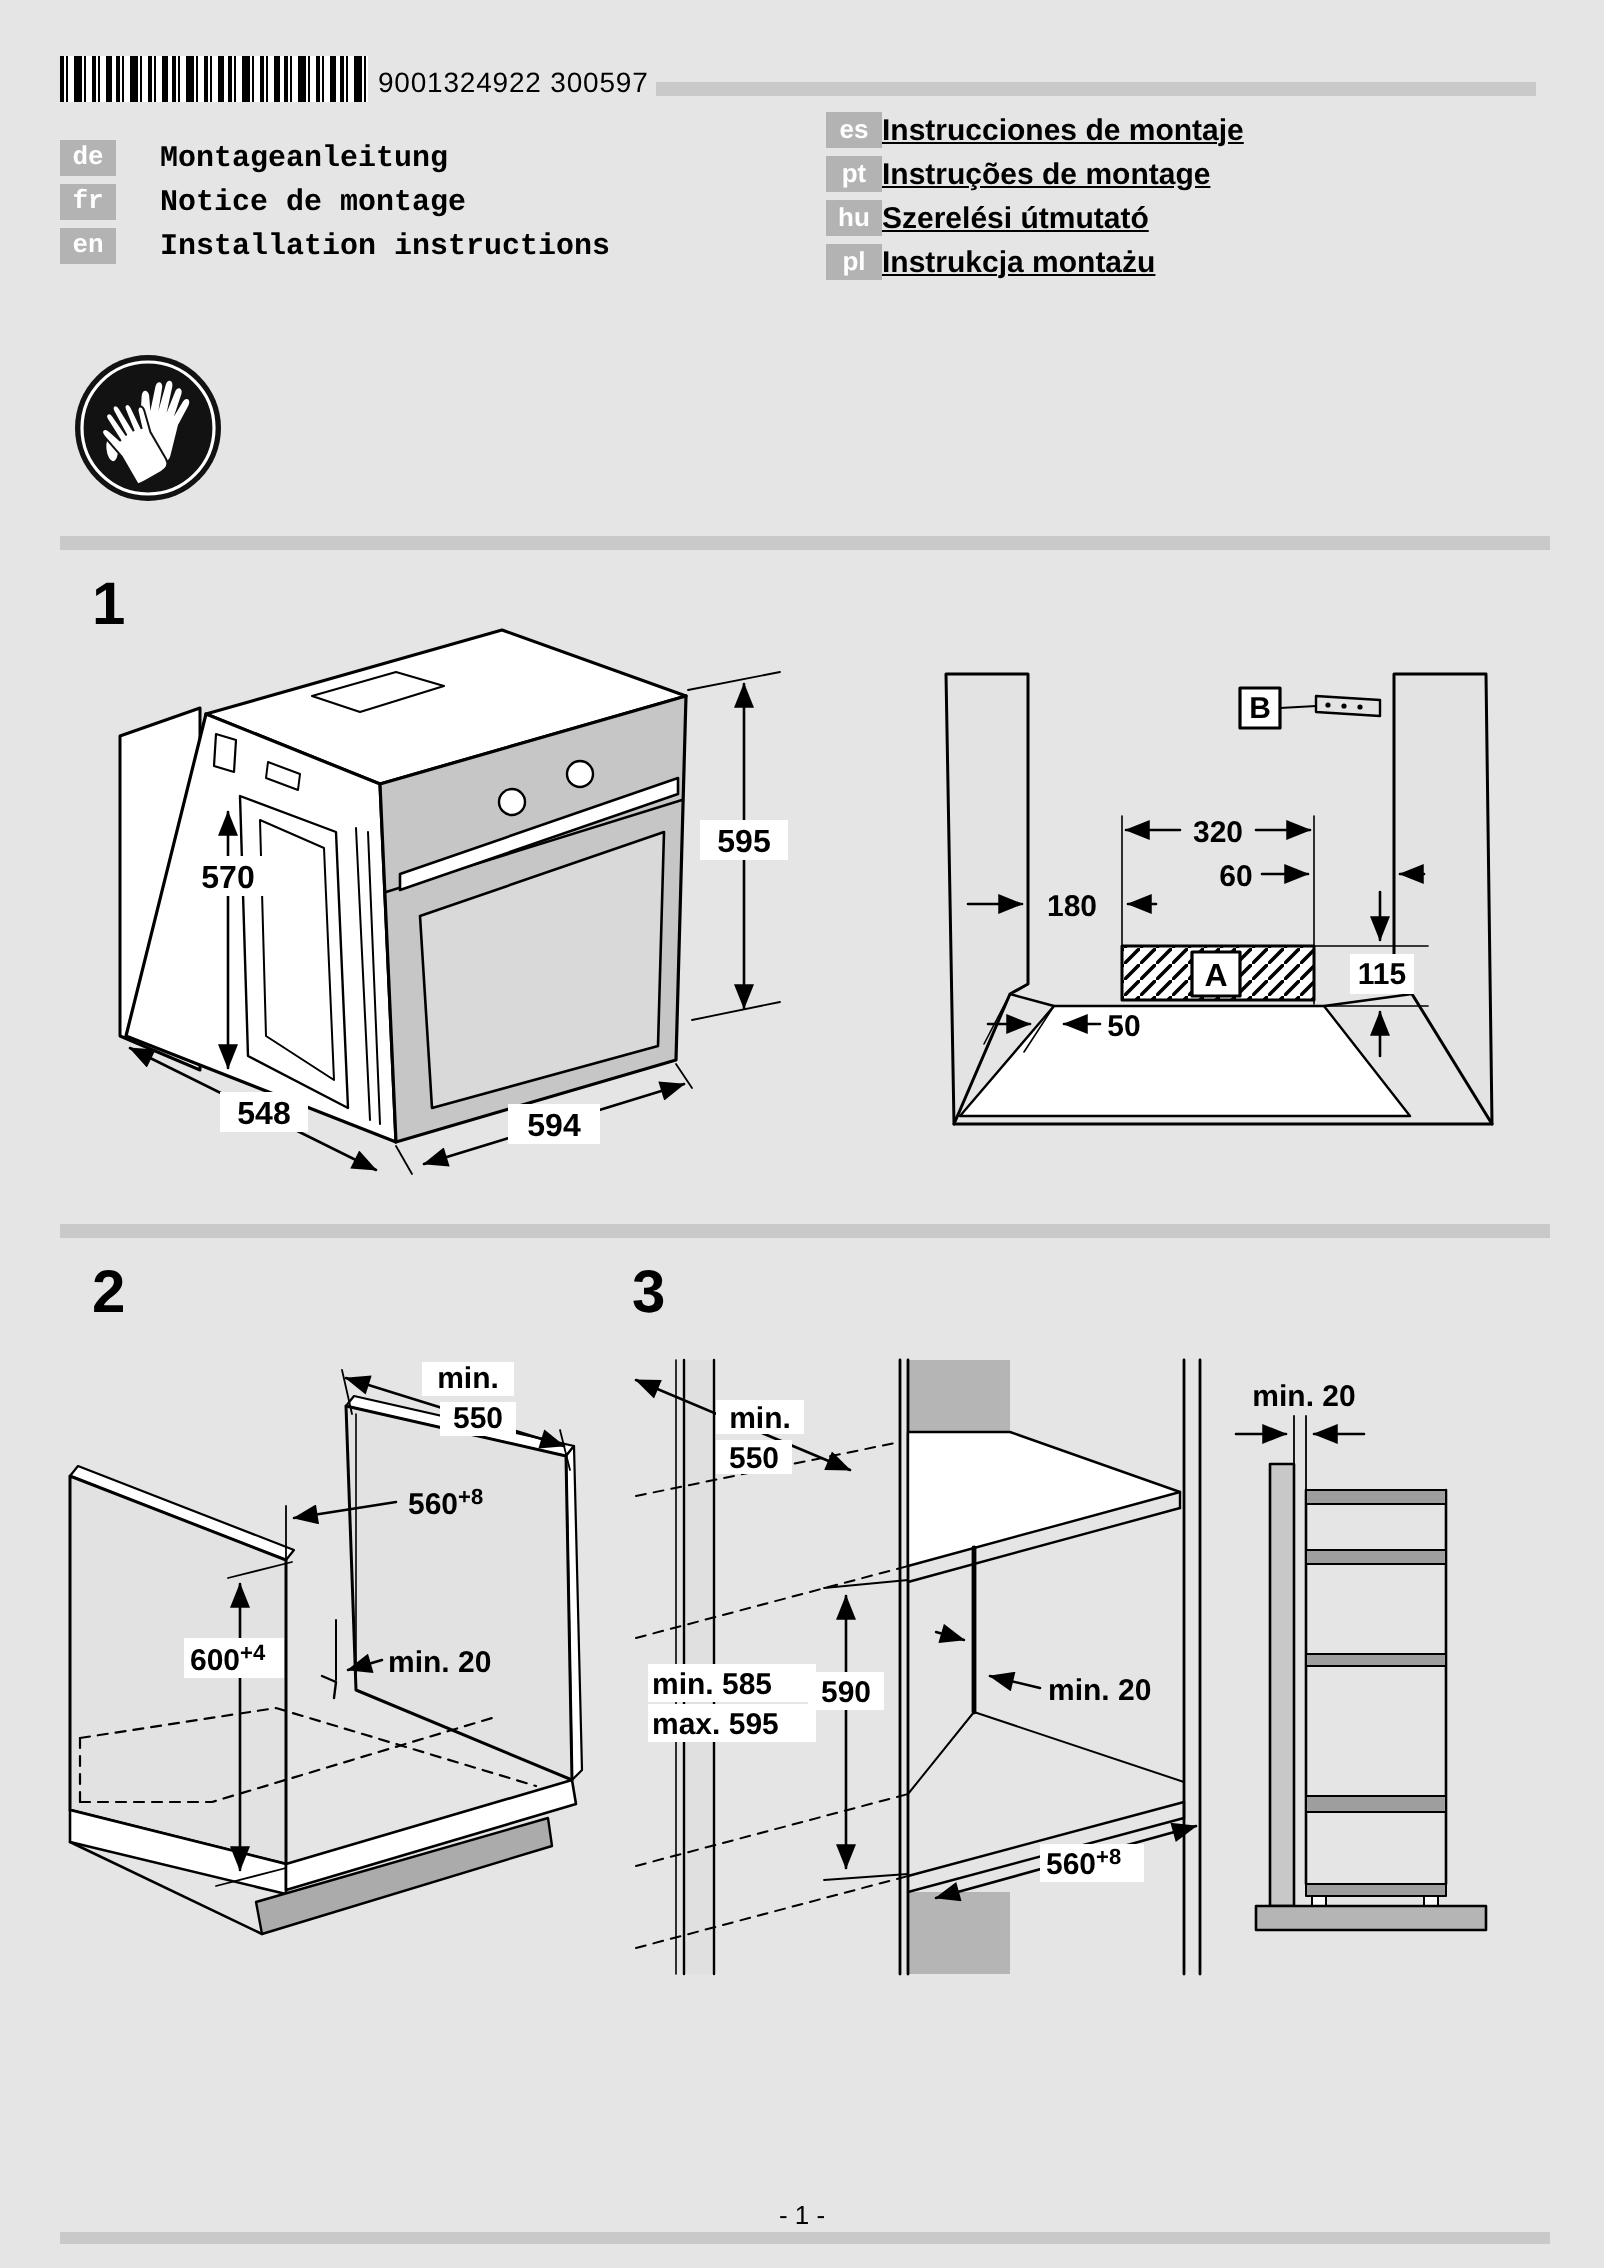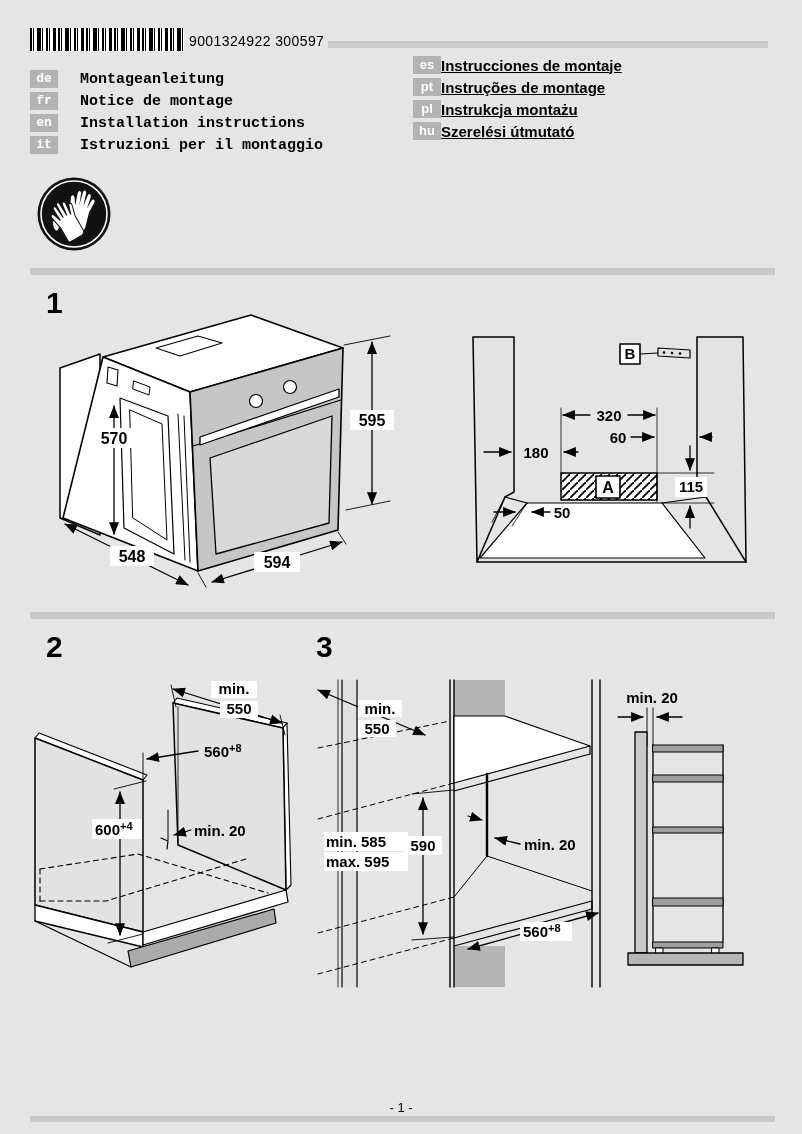--- a/index.html
+++ b/index.html
@@ -40,41 +40,37 @@
         <span class="lang-title">Montageanleitung</span>
       </div>
     <div class="lang-row">
         <span class="lang-code">fr</span>
         <span class="lang-title">Notice de montage</span>
       </div>
     <div class="lang-row">
         <span class="lang-code">en</span>
         <span class="lang-title">Installation instructions</span>
       </div>
-    <div class="lang-row">
-        <span class="lang-code">it</span>
-        <span class="lang-title">Istruzioni per il montaggio</span>
-      </div>
   </div>
   <div class="abs lang-col right">
     <div class="lang-row">
         <span class="lang-code">es</span>
         <span class="lang-title">Instrucciones de montaje</span>
       </div>
     <div class="lang-row">
         <span class="lang-code">pt</span>
         <span class="lang-title">Instruções de montage</span>
       </div>
     <div class="lang-row">
+        <span class="lang-code">hu</span>
+        <span class="lang-title">Szerelési útmutató</span>
+      </div>
+    <div class="lang-row">
         <span class="lang-code">pl</span>
         <span class="lang-title">Instrukcja montażu</span>
-      </div>
-    <div class="lang-row">
-        <span class="lang-code">hu</span>
-        <span class="lang-title">Szerelési útmutató</span>
       </div>
   </div>
 
   <svg class="abs" style="left:34px;top:174px;" width="80" height="80" viewBox="0 0 80 80">
     <circle cx="40" cy="40" r="36.5" fill="#121212"></circle>
     <circle cx="40" cy="40" r="33" fill="none" stroke="#fff" stroke-width="1.6"></circle>
     <g fill="#fff">
       <g transform="translate(47,35) rotate(14)">
         <path d="M-10,21 L-10,5 L-12.5,-8 C-13.2,-11.5 -10.5,-12.5 -9,-9.5 L-6.5,-2 L-7,-14.5 C-7.1,-17.8 -4,-18 -3.6,-14.8 L-2.6,-3 L-2.2,-16.5 C-2.1,-19.8 1,-19.8 1.2,-16.4 L1.6,-3 L3.2,-14.5 C3.7,-17.6 6.7,-17 6.5,-13.8 L5.6,-2 L8.2,-10.5 C9.2,-13.4 12,-12.4 11.3,-9.3 L8.6,1.5 L8.6,17 C8.6,20.5 6.4,21.5 3.4,21.5 L-6,21.5 C-8.8,21.5 -10,21 -10,21 Z"></path>
       </g>

